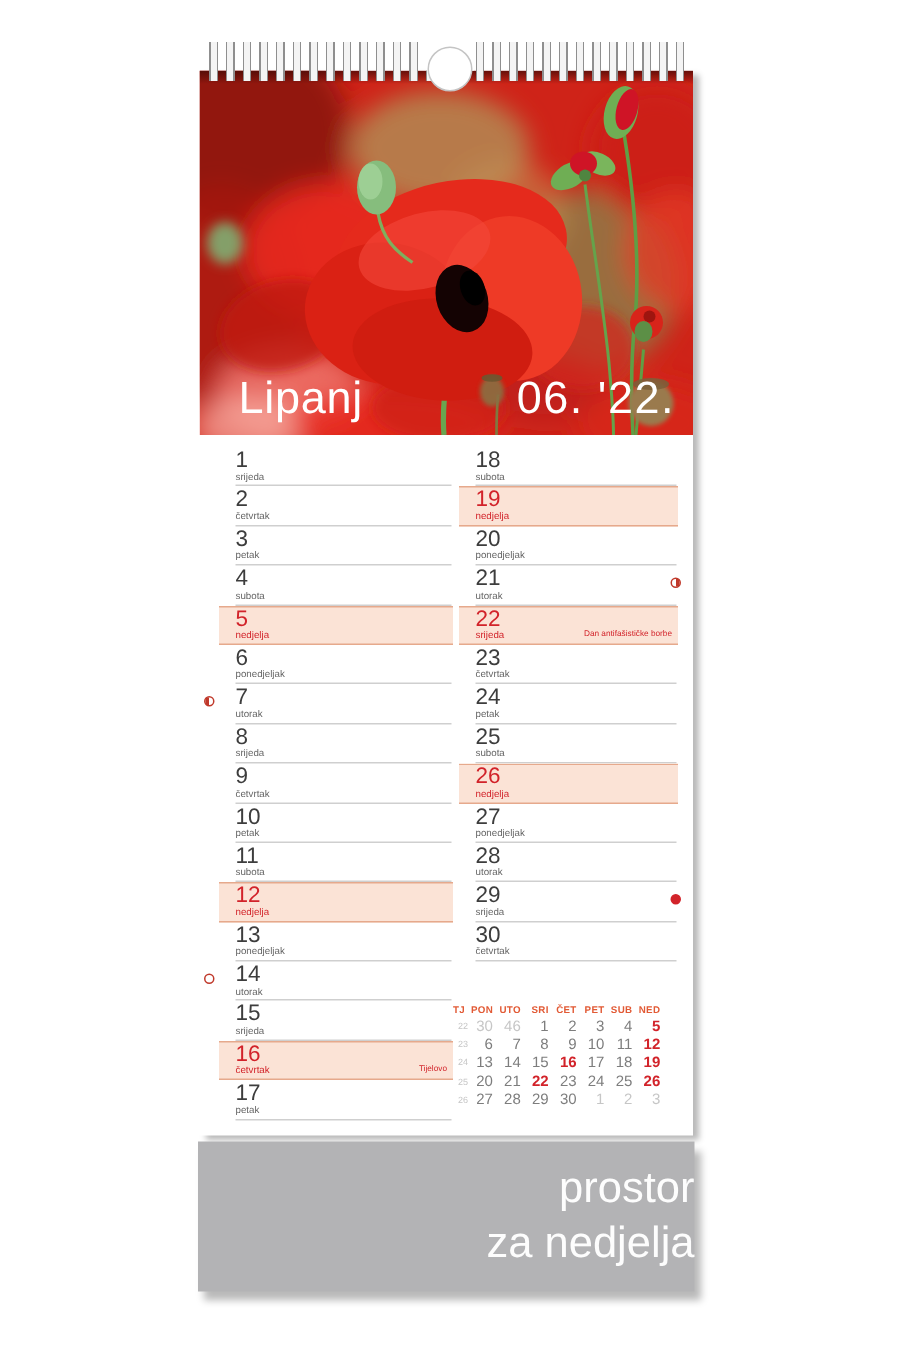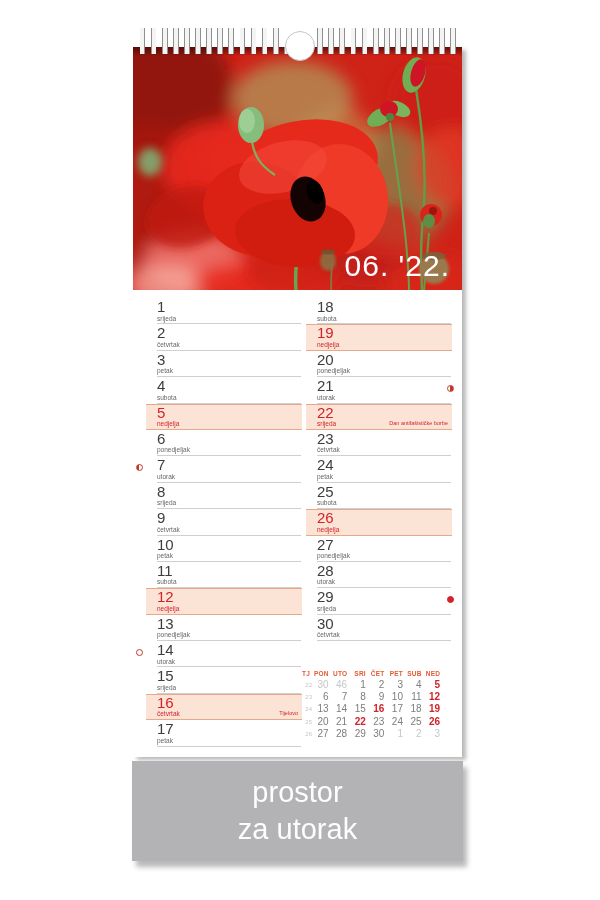--- a/index.html
+++ b/index.html
@@ -69,21 +69,21 @@
            padding-right:4px;color:#7d7d7d;}
   .mc-cell.red{color:#d2232a;font-weight:bold;}
   .mc-cell.muted{color:#c6c6c6;}
   .mc-wk{font-size:6px;color:#c6c6c6;text-align:right;padding-right:2px;
          height:12.2px;line-height:13px;}
   
   .overprint{
     position:absolute;left:132px;top:761px;width:331px;height:100px;
     background:#b3b3b5;z-index:2;
     box-shadow:4px 6px 5px rgba(0,0,0,.28);
-    display:flex;flex-direction:column;justify-content:center;align-items:center;
+    display:flex;flex-direction:column;justify-content:center;align-items:flex-end;
   }
   .overprint div{font-size:29px;line-height:37px;color:#fdfdfd;}
 </style>
 </head>
 <body>
 
 <div class="binding"></div>
 <div class="hole-mask"></div>
 <div class="hole"></div>
 
@@ -157,20 +157,21 @@
         <ellipse cx="298" cy="168" rx="11" ry="11" fill="#d8241a"></ellipse>
         <circle cx="300" cy="164" r="4" fill="#9e150f"></circle>
         <ellipse cx="296" cy="174" rx="6" ry="7" fill="#5c8f46"></ellipse>
         <circle cx="301" cy="222" r="15" fill="#9a7a4e" filter="url(#b2)"></circle>
         <ellipse cx="301" cy="209" rx="12" ry="4" fill="#7a5f3a" opacity=".85"></ellipse>
         <ellipse cx="195" cy="214" rx="8" ry="10" fill="#8a6f42" filter="url(#b2)" opacity=".9"></ellipse>
         <ellipse cx="195" cy="205" rx="7" ry="2.5" fill="#6d5530" opacity=".9"></ellipse>
       </g>
       <rect x="0" y="0" width="329" height="9" fill="url(#topshade)"></rect>
     </svg>
+    <div class="title-month">Lipanj</div>
     <div class="title-year">06. '22.</div>
   </div>
 
   <div class="col col-left" id="col-left">
       <div class="drow">
         <span class="num">1</span>
         <span class="dname">srijeda</span>
         <span class="rule"></span>
       </div>
       <div class="drow">
@@ -370,14 +371,14 @@
       <span class="mc-cell">30</span>
       <span class="mc-cell muted">1</span>
       <span class="mc-cell muted">2</span>
       <span class="mc-cell muted">3</span>
     </div>
 
 </div>
 
 <div class="overprint">
   <div>prostor</div>
-  <div>za utorak</div>
+  <div>za nedjelja</div>
 </div>
 
 </body></html>

